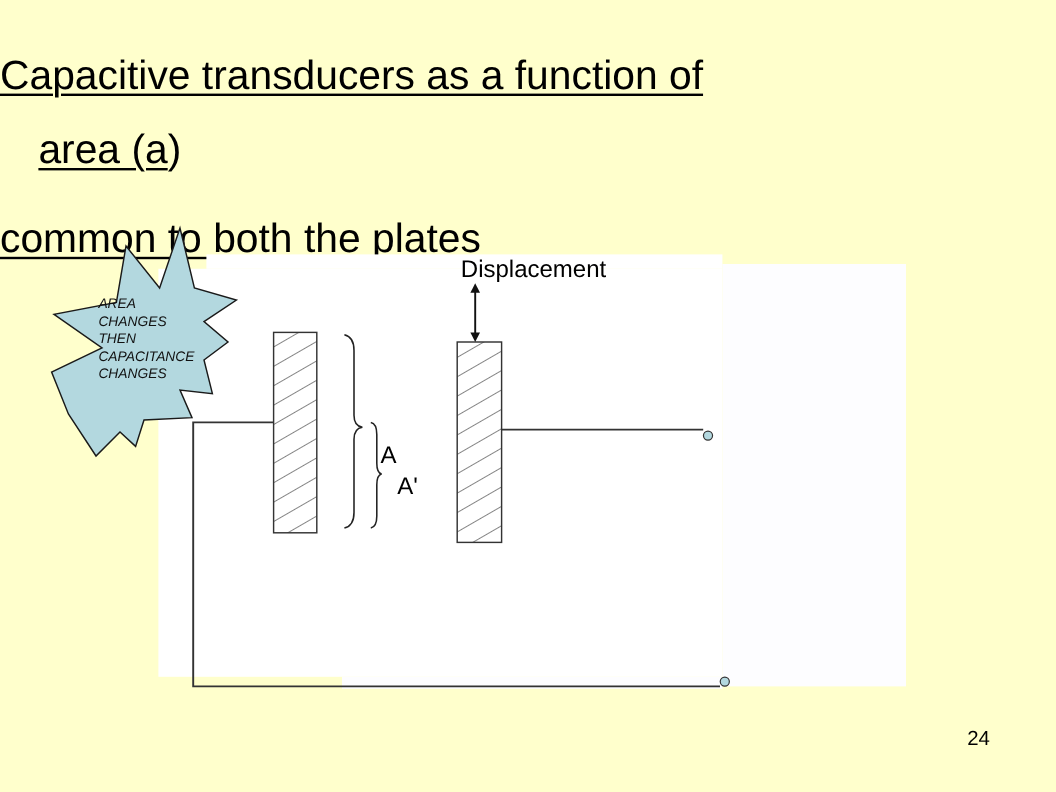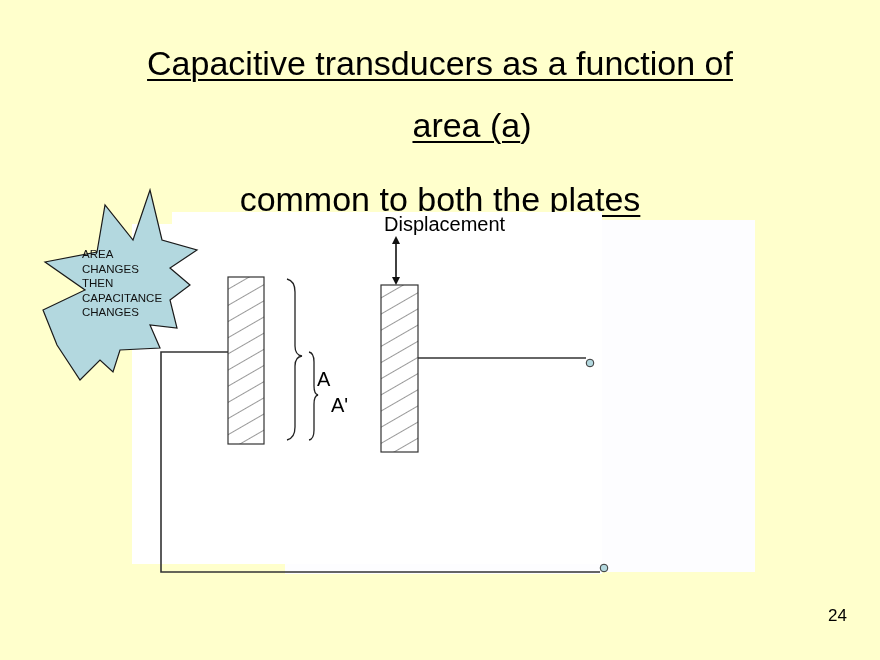--- a/index.html
+++ b/index.html
@@ -3,35 +3,36 @@
   <meta charset="utf-8">
   <style>
     html, body { margin: 0; padding: 0; }
     body {
       width: 880px; height: 660px; overflow: hidden;
       background: #ffffcc;
       font-family: "Liberation Sans", sans-serif;
       position: relative;
     }
     .title-line {
-      position: absolute; left: 0; width: 880px; text-align: center;
+      position: absolute; left: 0; width: 880px; text-align: left;
       font-size: 34px; color: #000; line-height: 40px;
     }
     .title-line .u { text-decoration: underline; text-decoration-thickness: 2px; text-underline-offset: 4px; }
     #t1 { top: 43px; }
     #t2 { top: 105px; padding-left: 32px; }
     #t3 { top: 179px; }
     #diagram { position: absolute; left: 0; top: 0; }
     #page-number {
-      position: absolute; left: 828px; top: 606px; font-size: 17px; color: #000;
+      position: absolute; left: 806px; top: 606px; font-size: 17px; color: #000;
     }
     .lbl { font-family: "Liberation Sans", sans-serif; fill: #000; }
     .callout-text {
       position: absolute; left: 82px; top: 247px; font-size: 11.5px; line-height: 14.6px; color: #111;
       white-space: pre;
+      font-style: italic;
     }
   </style>
 </head>
 <body>
 
 <div id="t1" class="title-line">
   <span class="u">Capacitive transducers as a function of</span>
 </div>
 <div id="t2" class="title-line">
   <span class="u"> area (a</span><span>)</span>

